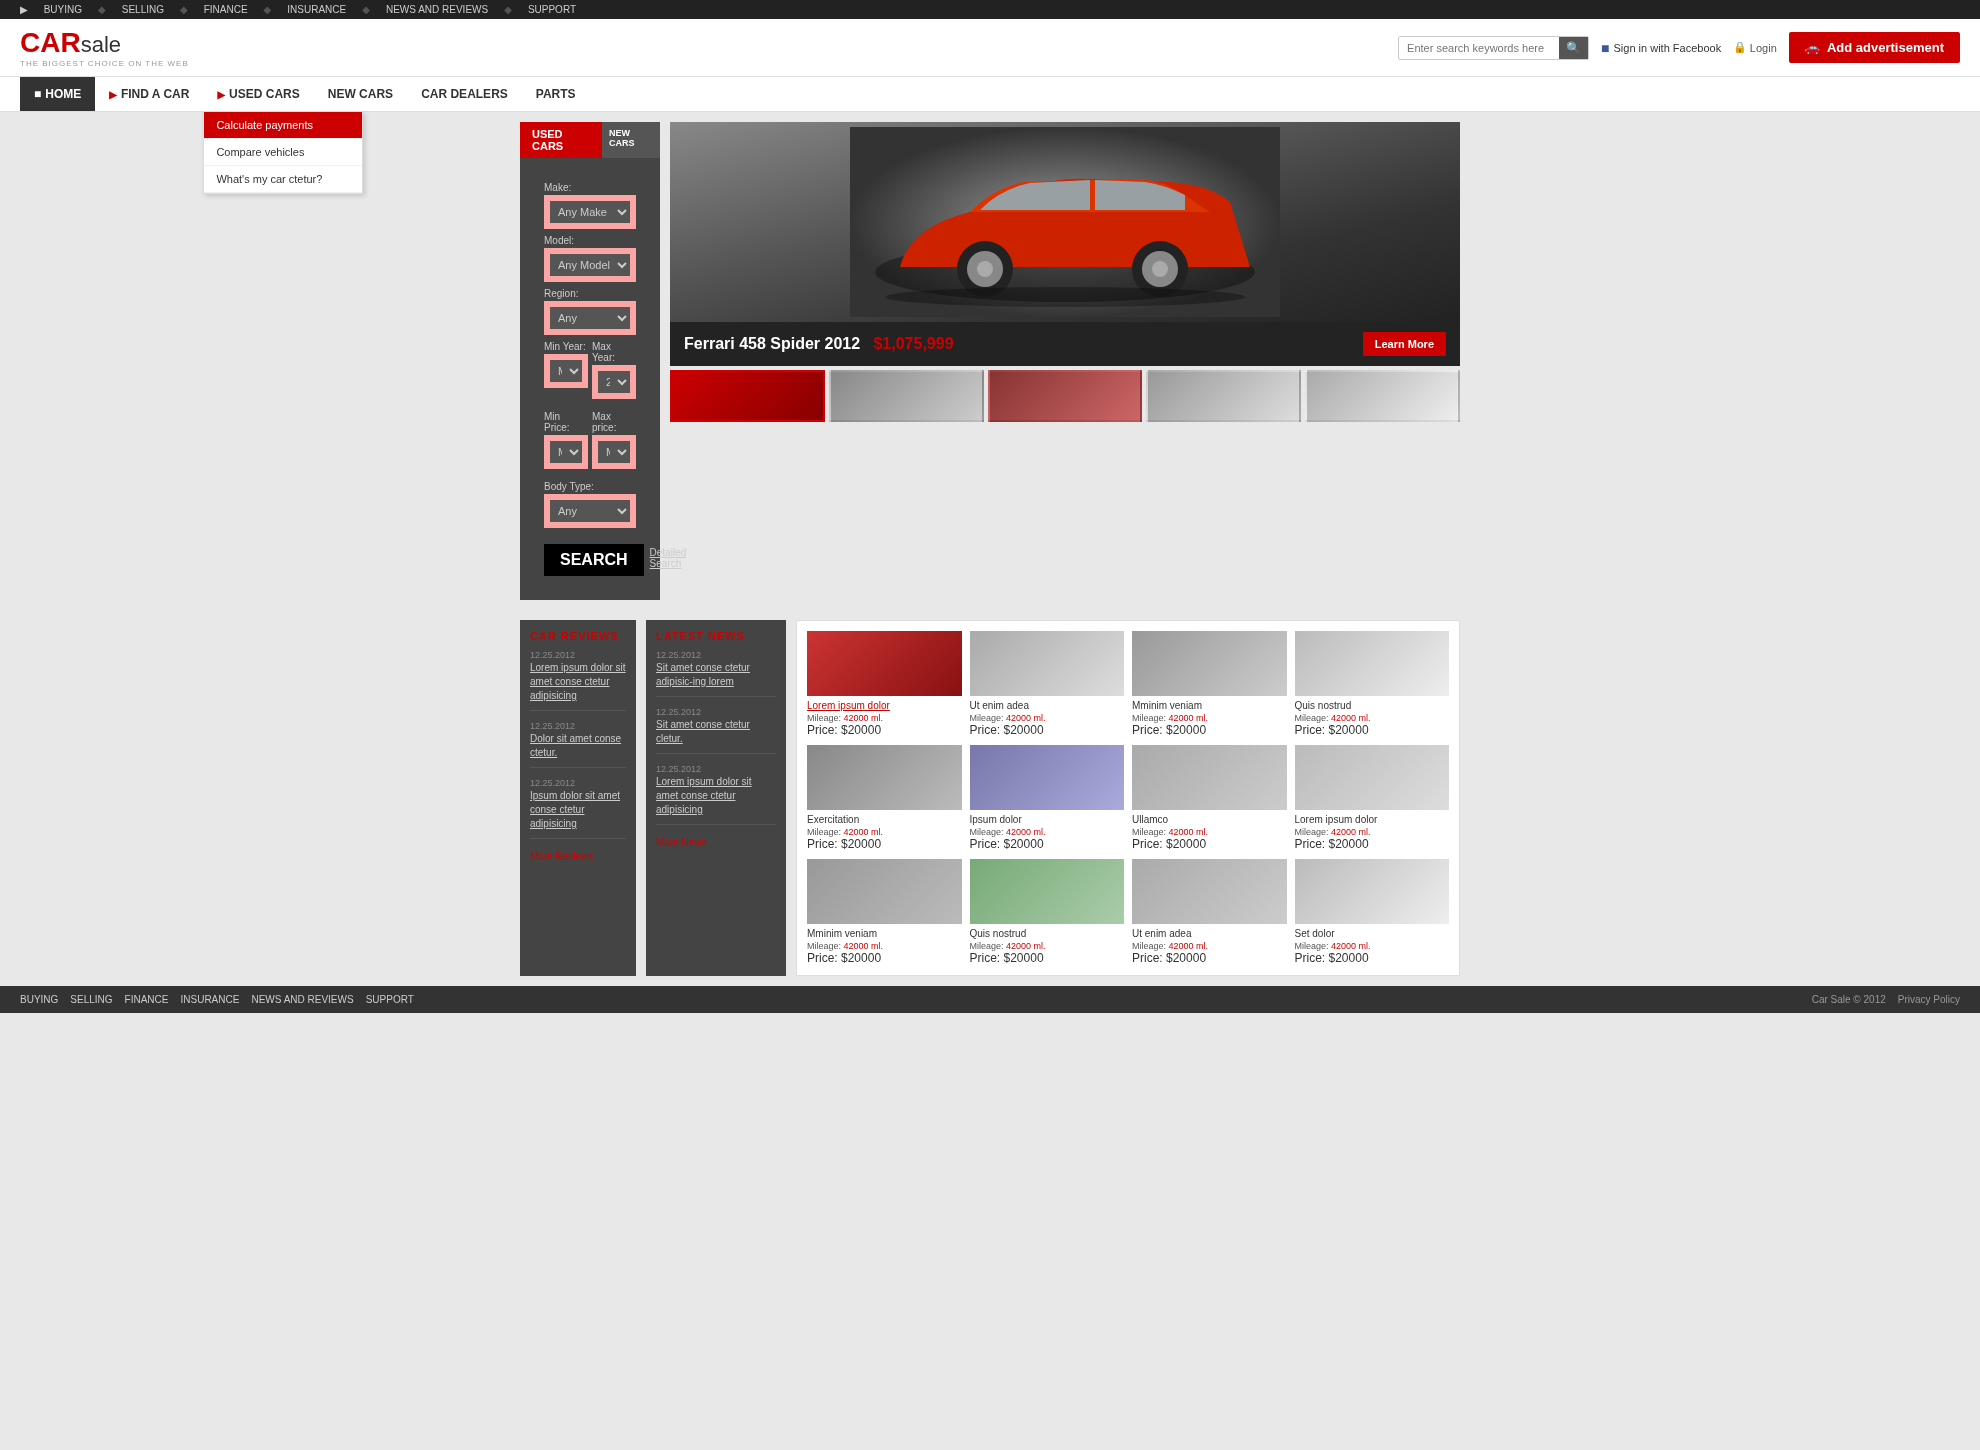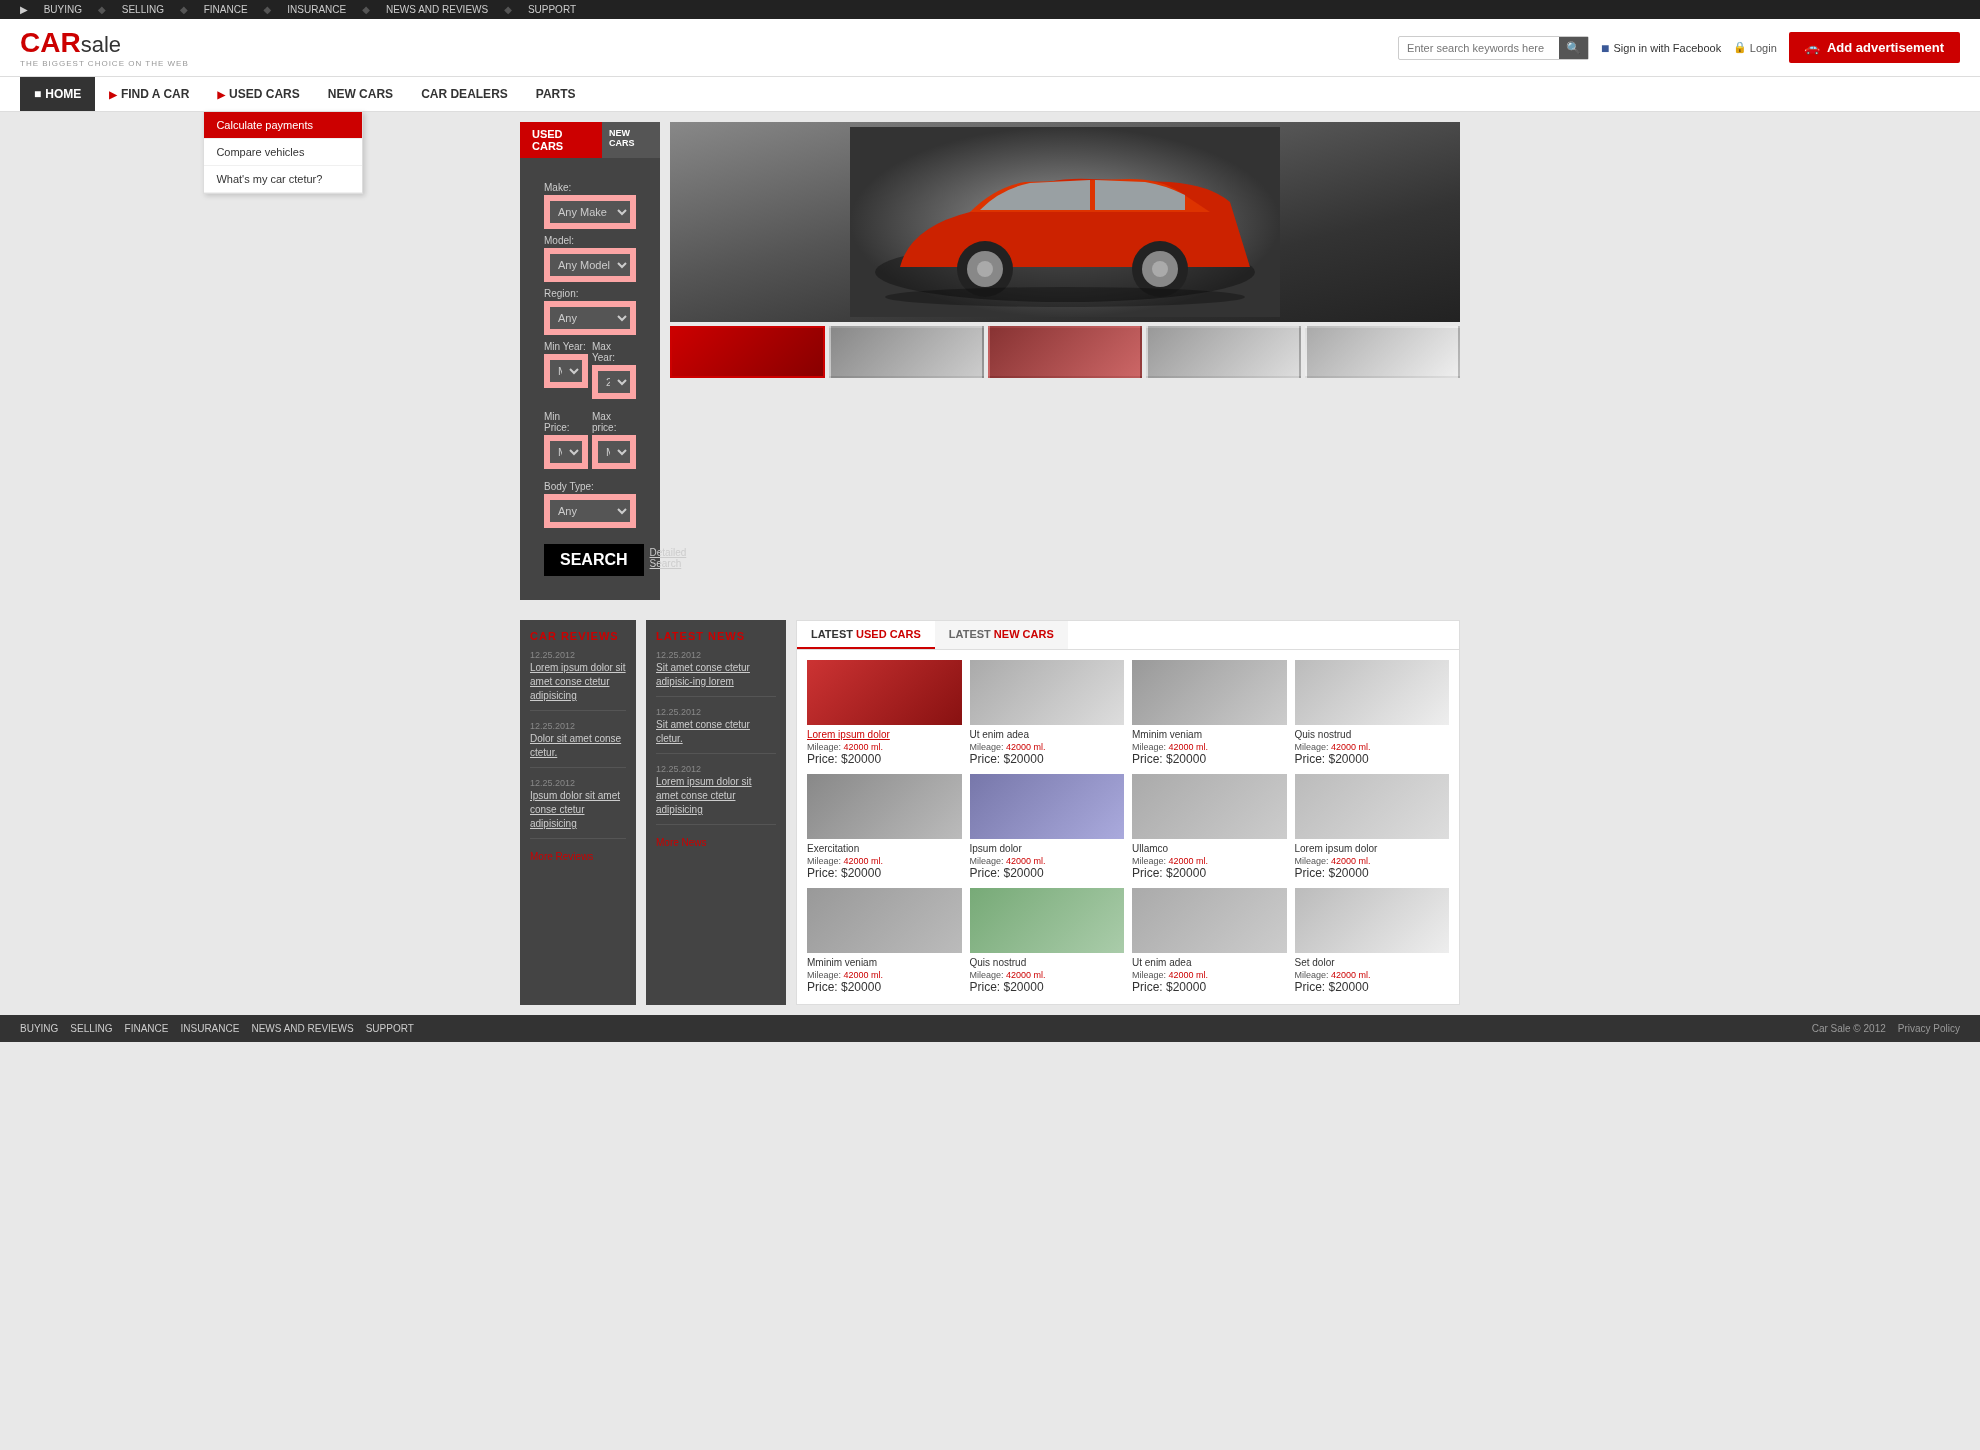--- a/index.html
+++ b/index.html
@@ -288,20 +288,27 @@
         <circle cx="135" cy="142" r="28" fill="#222"></circle>
         <circle cx="135" cy="142" r="18" fill="#888"></circle>
         <circle cx="135" cy="142" r="8" fill="#aaa"></circle>
         <circle cx="310" cy="142" r="28" fill="#222"></circle>
         <circle cx="310" cy="142" r="18" fill="#888"></circle>
         <circle cx="310" cy="142" r="8" fill="#aaa"></circle>
 
         <ellipse cx="215" cy="170" rx="180" ry="10" fill="#000" opacity="0.3"></ellipse>
       </svg>
     </div>
+    <div class="hero-caption">
+      <div>
+        <span class="hero-title">Ferrari 458 Spider 2012</span>
+        <span class="hero-price">$1,075,999</span>
+      </div>
+      <button class="learn-more-btn">Learn More</button>
+    </div>
     <div class="thumb-row">
       <div class="thumb-item active"></div>
       <div class="thumb-item"></div>
       <div class="thumb-item"></div>
       <div class="thumb-item"></div>
       <div class="thumb-item"></div>
     </div>
   </div>
 </div>
 
@@ -335,28 +342,20 @@
       <a class="review-link">Sit amet conse ctetur cletur.</a>
     </div>
     <div class="news-item">
       <div class="news-date">12.25.2012</div>
       <a class="review-link">Lorem ipsum dolor sit amet conse ctetur adipisicing</a>
     </div>
     <a class="more-link">More News</a>
   </div>
 
   <div class="latest-panel">
-    <div class="latest-tabs">
-      <div class="latest-tab active">
-        <span>LATEST</span> <span class="accent">USED CARS</span>
-      </div>
-      <div class="latest-tab">
-        <span>LATEST</span> <span class="accent">NEW CARS</span>
-      </div>
-    </div>
     <div class="cars-grid" id="cars-grid">
 
     <div class="car-card">
     <div class="car-img car-img-1"></div>
     <div class="car-name ">Lorem ipsum dolor</div>
     <div class="car-mileage">Mileage: <span class="red">42000 ml.</span></div>
     <div class="car-price">Price: $20000</div>
   </div>
         <div class="car-card">
     <div class="car-img car-img-2"></div>

